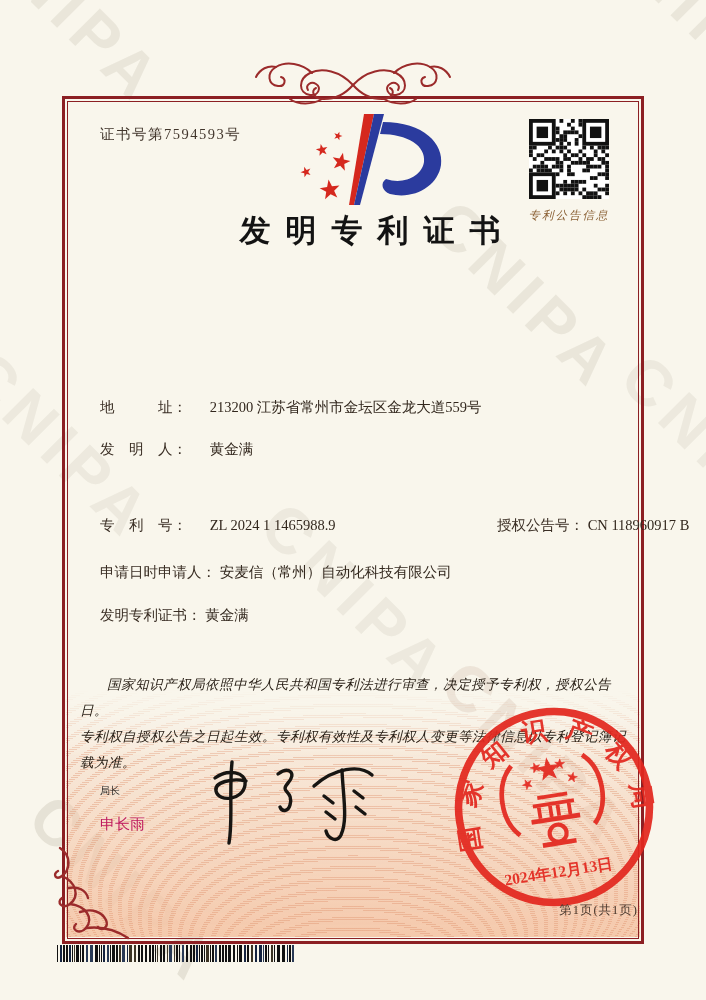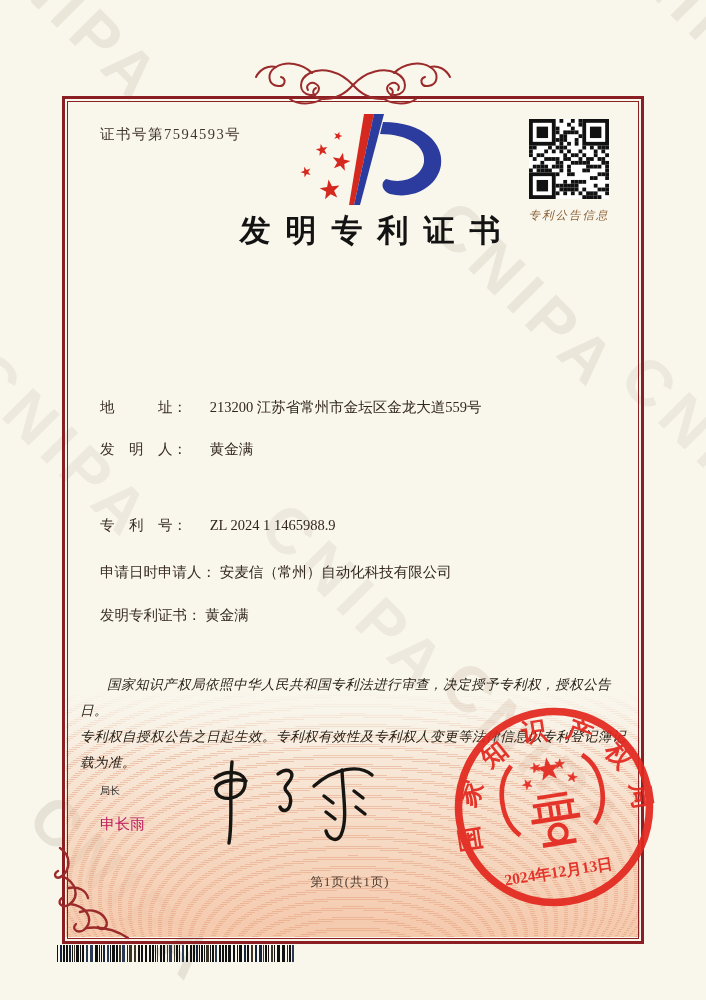--- a/index.html
+++ b/index.html
@@ -62,21 +62,21 @@
   .statement .l1{text-indent:2em;}
   
   .sig-title{position:absolute; left:100px; top:784px; font-size:10px; color:#1d1d1d;
              font-family:"Liberation Sans",sans-serif;}
   .sig-name{position:absolute; left:100px; top:815px; font-size:15px; color:#be185d;
             font-family:Liberation Sans, sans-serif;}
   .sig-svg{position:absolute; left:202px; top:748px;}
   
   .seal{position:absolute; left:450px; top:703px; transform:rotate(-9deg); opacity:0.93;}
   
-  .page-no{position:absolute; left:62px; top:874px; width:576px; text-align:center;
+  .page-no{position:absolute; left:62px; top:902px; width:576px; text-align:right;
            font-size:12.5px; color:#4a392e; letter-spacing:1px;}
   .barcode{position:absolute; left:57px; top:945px;}
   
   .orn-top{position:absolute; left:252px; top:55px;}
   .orn-corner{position:absolute; left:50px; top:842px;}
 </style>
 </head>
 <body>
 
 <div id="page">
@@ -306,20 +306,24 @@
     <span class="lab w">地　　　址：</span>
     <span class="val">213200 江苏省常州市金坛区金龙大道559号</span>
   </div>
   <div class="row r4">
     <span class="lab w">发　明　人：</span>
     <span class="val">黄金满</span>
   </div>
   <div class="row r5">
     <span class="lab w">专　利　号：</span>
     <span class="val">ZL 2024 1 1465988.9</span>
+    <span class="col2">
+      <span class="lab">授权公告号：</span>
+      <span class="val">CN 118960917 B</span>
+    </span>
   </div>
   <div class="row r7">
     <span class="lab">申请日时申请人：</span>
     <span class="val">安麦信（常州）自动化科技有限公司</span>
   </div>
   <div class="row r8">
     <span class="lab">发明专利证书：</span>
     <span class="val">黄金满</span>
   </div>
 

